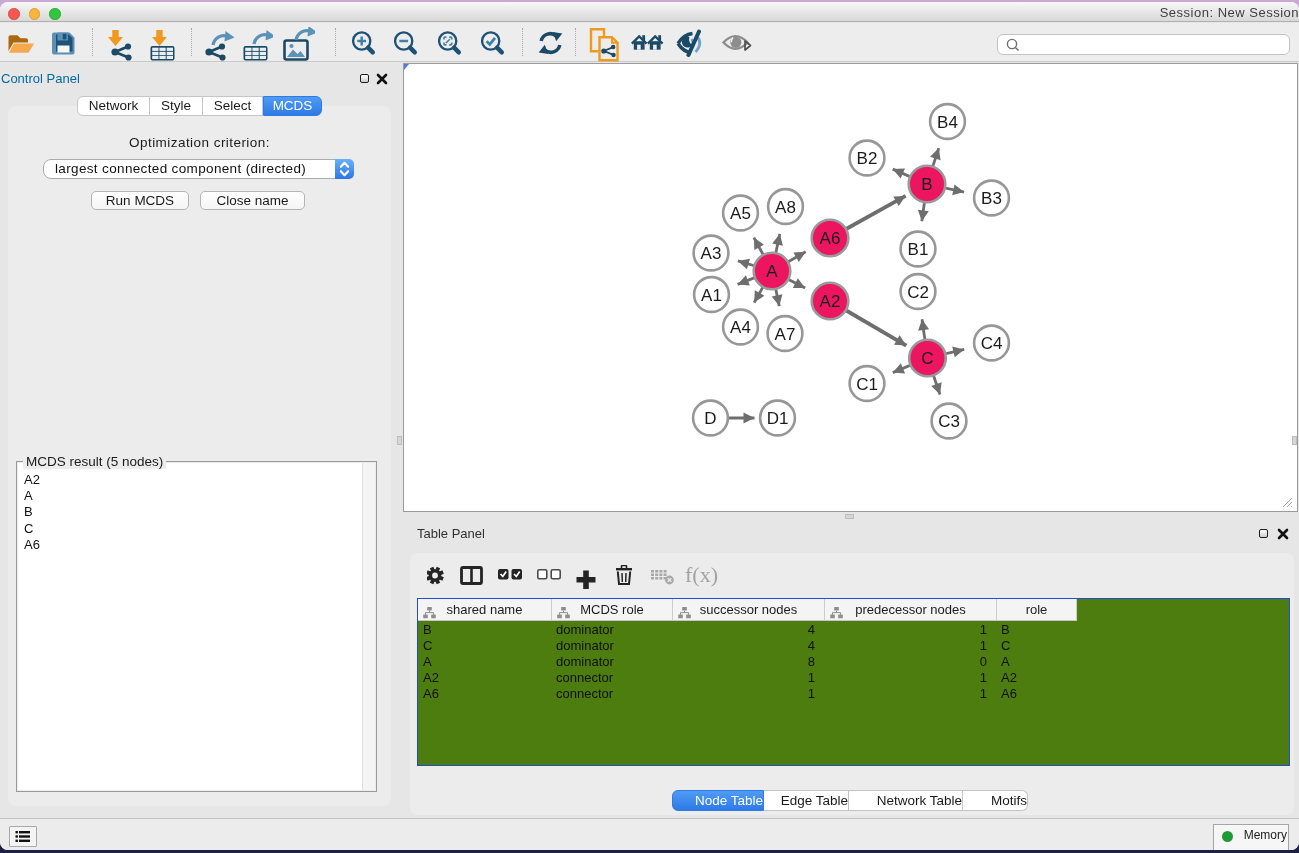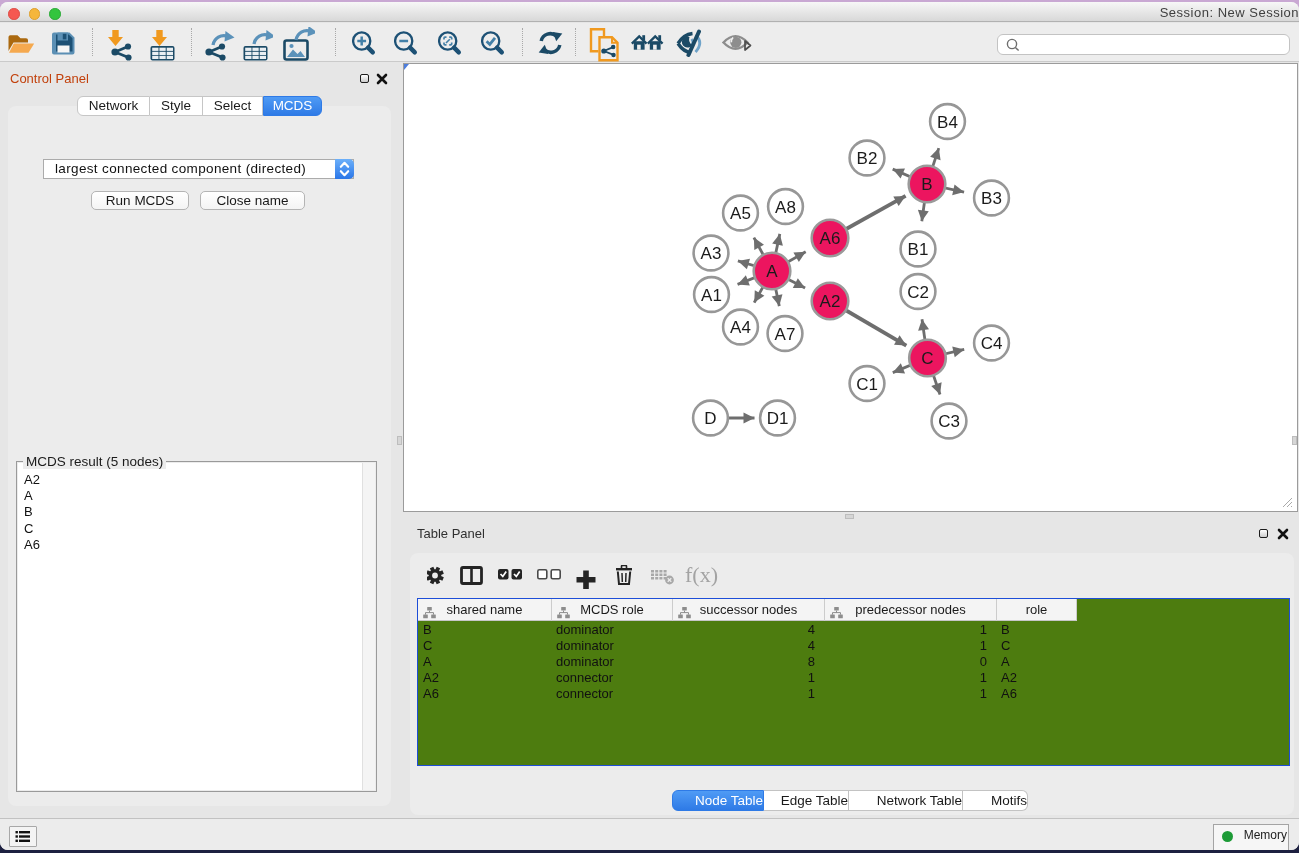--- a/index.html
+++ b/index.html
@@ -5,29 +5,29 @@
 .abs{position:absolute}
 #purple{position:absolute;left:0;top:0;width:1299px;height:14px;background:#c9a8d3}
 #win{position:absolute;left:0;top:2px;width:1299px;height:848px;border-radius:8px;background:#e6e6e6;overflow:hidden}
 #titlebar{position:absolute;left:0;top:0;width:100%;height:20px;background:linear-gradient(#f7f7f7,#d8d8d8);border-bottom:1px solid #b1b1b1}
 #titlebar .t{position:absolute;width:100%;text-align:right;top:3px;font-size:13px;letter-spacing:0.5px;color:#404040}
 .light{position:absolute;border-radius:50%}
 #toolbar{position:absolute;left:0;top:21px;width:100%;height:39px;background:#ededed;border-bottom:1px solid #cacaca}
 .tsep{position:absolute;top:5px;height:28px;width:0;border-left:1px dotted #a9a9a9}
 .ticon{position:absolute;top:0}
 #search{position:absolute;left:997px;top:11px;width:293px;height:21px;background:#fff;border:1px solid #c3c3c3;border-radius:6px}
-#cp-head{position:absolute;left:10px;top:68.5px;font-size:13px;color:#c2410c}
+#cp-head{position:absolute;left:1px;top:68.5px;font-size:13px;color:#0369a1}
 #tp-head{position:absolute;left:417px;top:524px;font-size:13px;color:#303030}
 .sqbtn{position:absolute;width:9px;height:9px;border:1.6px solid #1c1c1c;border-radius:2px;background:linear-gradient(#fff,#ccc)}
 #cpanel{position:absolute;left:8px;top:104px;width:383px;height:700px;background:#ececec;border-radius:8px}
 #tabs{position:absolute;left:77px;top:94px;height:20px}
 .tab{position:absolute;top:0;height:20px;background:#fff;border:1px solid #c6c6c6;font-size:13.5px;color:#1a1a1a;text-align:center;line-height:18px}
 .tab.sel{background:linear-gradient(#4f9bf5,#2e7ae6);border-color:#2e7ae6;color:#fff}
 #optlabel{position:absolute;left:8px;top:132.5px;width:383px;text-align:center;font-size:13.5px;letter-spacing:0.45px;color:#1c1c1c}
-#dropdown{position:absolute;left:43px;top:157px;width:311px;height:20px;background:#fff;border:1px solid #ababab;border-radius:0;font-size:13.5px;letter-spacing:0.35px;color:#111;line-height:17.5px;padding-left:11px}
+#dropdown{position:absolute;left:43px;top:157px;width:311px;height:20px;background:#fff;border:1px solid #ababab;border-radius:8px;font-size:13.5px;letter-spacing:0.35px;color:#111;line-height:17.5px;padding-left:11px}
 #stepper{position:absolute;right:-1px;top:-1px;width:19px;height:20px;border-radius:0 5px 5px 0;background:linear-gradient(#6cb0fa,#2a76e8)}
 .btn{position:absolute;height:19px;background:linear-gradient(#ffffff,#f4f4f4);border:1px solid #b4b4b4;border-radius:5px;font-size:13.5px;color:#1a1a1a;text-align:center;line-height:17px}
 #fieldset{position:absolute;left:16px;top:459px;width:361px;height:331px;border:1px solid #9a9a9a}
 #fieldset .legend{position:absolute;left:6px;top:-8px;background:#ececec;padding:0 3px;font-size:13.5px;color:#1b1b1b}
 #fieldset .list{position:absolute;left:1px;top:1px;right:1px;bottom:1px;background:#fff;font-size:13px;color:#111;padding:9px 0 0 6px;line-height:16.2px}
 #fieldset .sb{position:absolute;top:1px;right:1px;width:13px;bottom:1px;background:#f4f4f4;border-left:1px solid #e0e0e0}
 #netwin{position:absolute;left:403px;top:61px;width:895px;height:449px;border:1px solid #9b9b9b;background:#fff}
 #nettb{position:absolute;left:0;top:0;width:100%;height:22px;background:linear-gradient(#f4f4f4,#d7d7d7);border-bottom:1px solid #a8a8a8}
 #nettb .t{position:absolute;width:100%;text-align:center;top:4.5px;font-size:12.5px;letter-spacing:-0.2px;color:#2b2b2b}
 #canvas{position:absolute;left:0px;top:22px;width:891px;height:424px}
@@ -210,20 +210,21 @@
   <svg class="abs" style="left:376px;top:71px" width="12" height="12">
       <path d="M2,2 L10,10 M10,2 L2,10" stroke="#111" stroke-width="2.6" stroke-linecap="round"></path>
     </svg>
   <div id="cpanel"></div>
   <div id="tabs">
     <div class="tab" style="left:0;width:73px;border-radius:6px 0 0 6px">Network</div>
     <div class="tab" style="left:73px;width:53px;border-left:none">Style</div>
     <div class="tab" style="left:126px;width:60px;border-left:none">Select</div>
     <div class="tab sel" style="left:186px;width:59px;border-radius:0 6px 6px 0">MCDS</div>
   </div>
+  <div id="optlabel">Optimization criterion:</div>
   <div id="dropdown">largest connected component (directed)
     <div id="stepper"><svg width="19" height="20">
           <path d="M5.8,7.8 L9.5,3.8 L13.2,7.8 M5.8,12.2 L9.5,16.2 L13.2,12.2" fill="none" stroke="#fff" stroke-width="2.1" stroke-linejoin="round" stroke-linecap="round"></path>
         </svg></div>
   </div>
   <div class="btn" style="left:91px;top:189px;width:98px">Run MCDS</div>
   <div class="btn" style="left:200px;top:189px;width:105px">Close name</div>
   <div id="fieldset">
     <div class="list">A2<br>A<br>B<br>C<br>A6</div>
     <div class="sb"></div>

